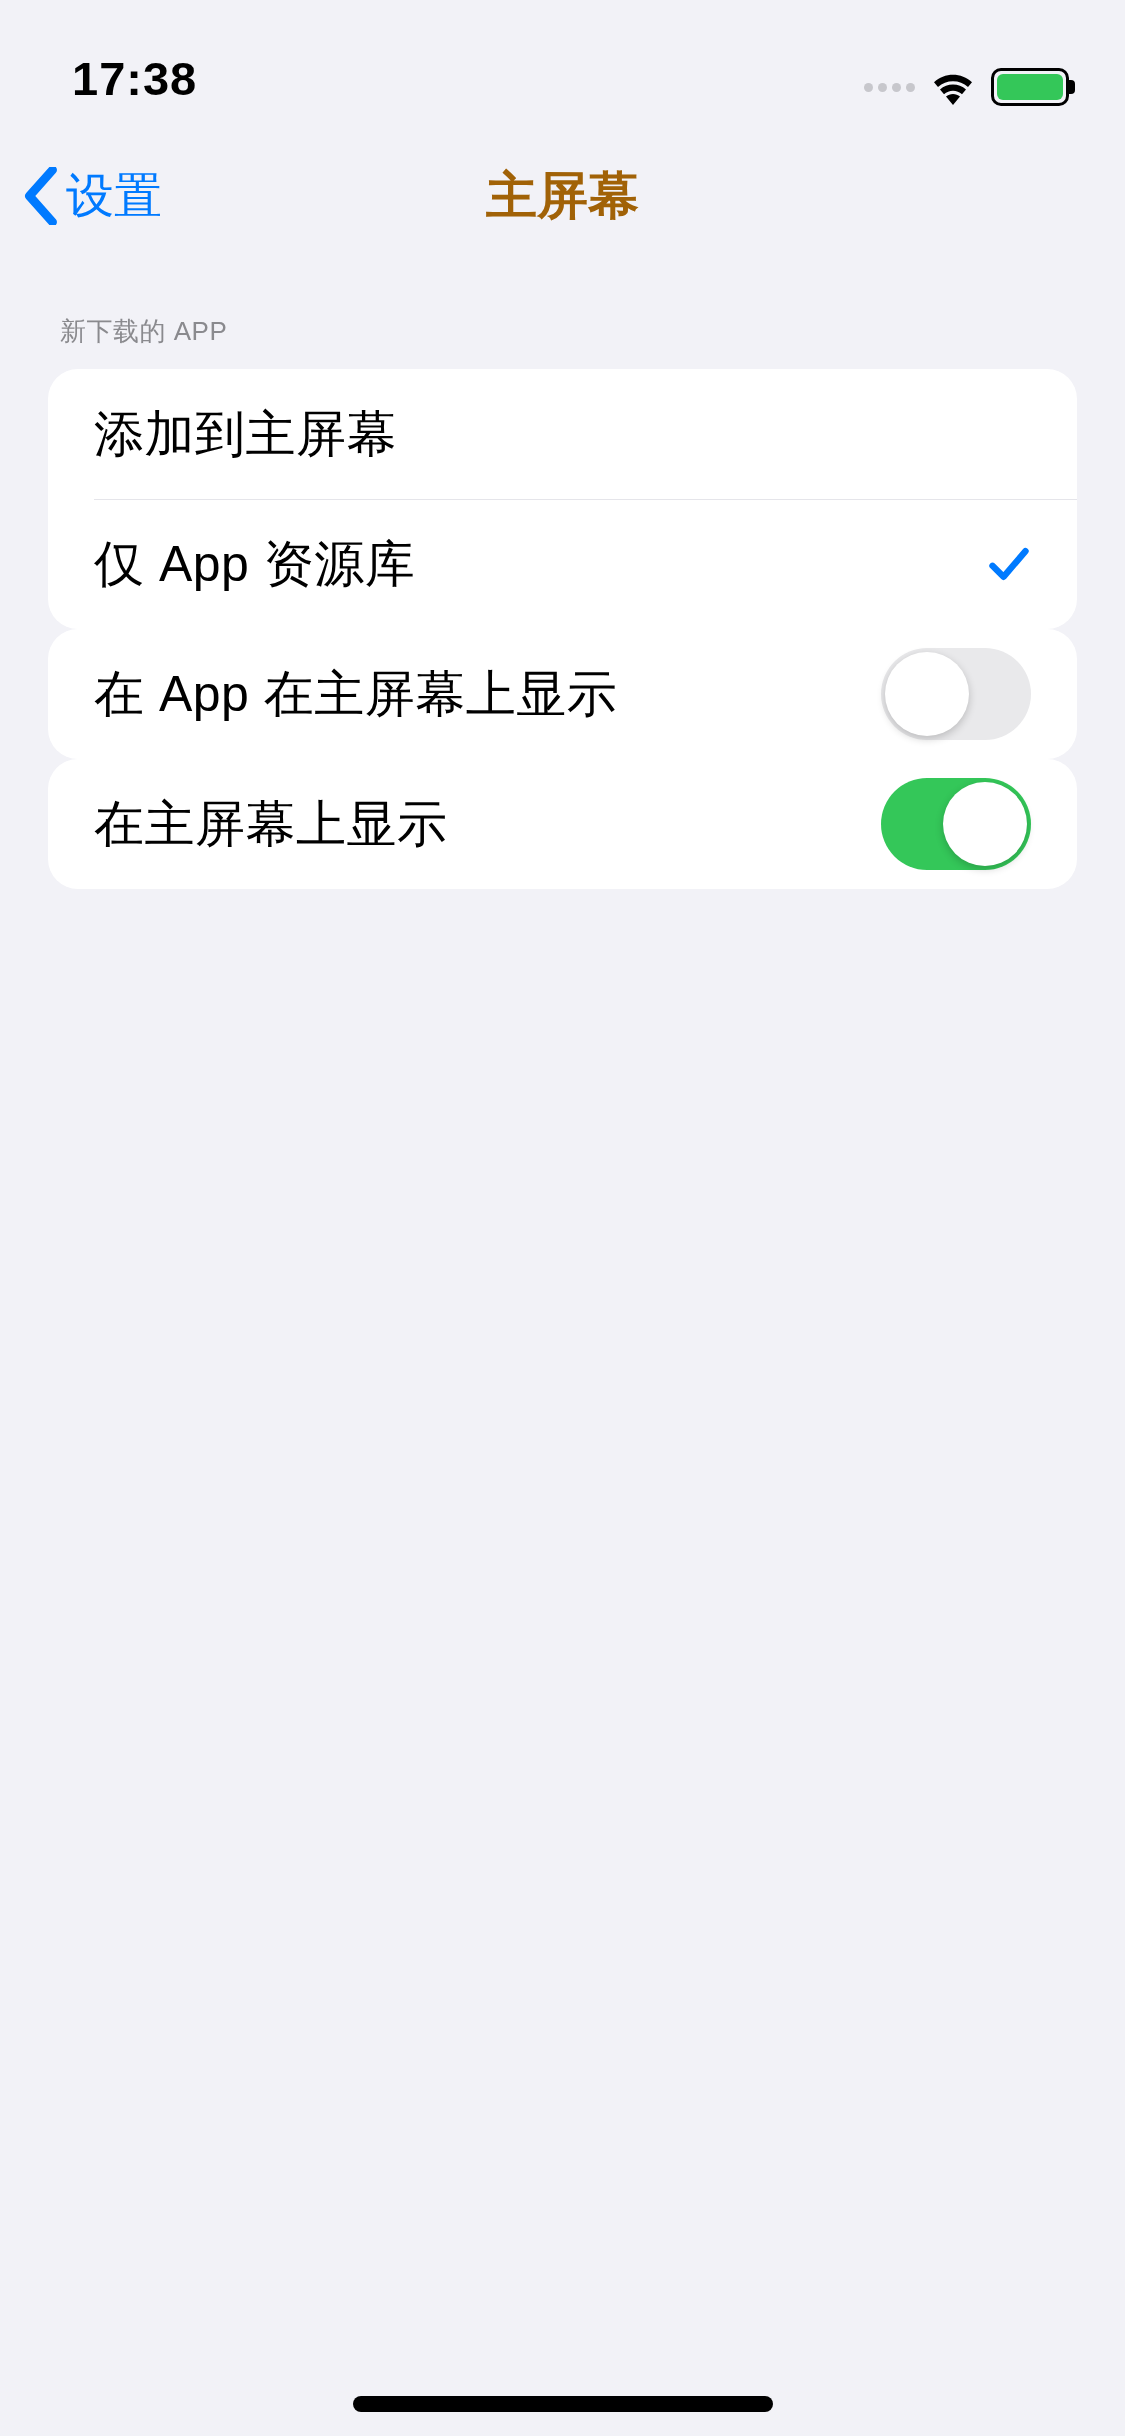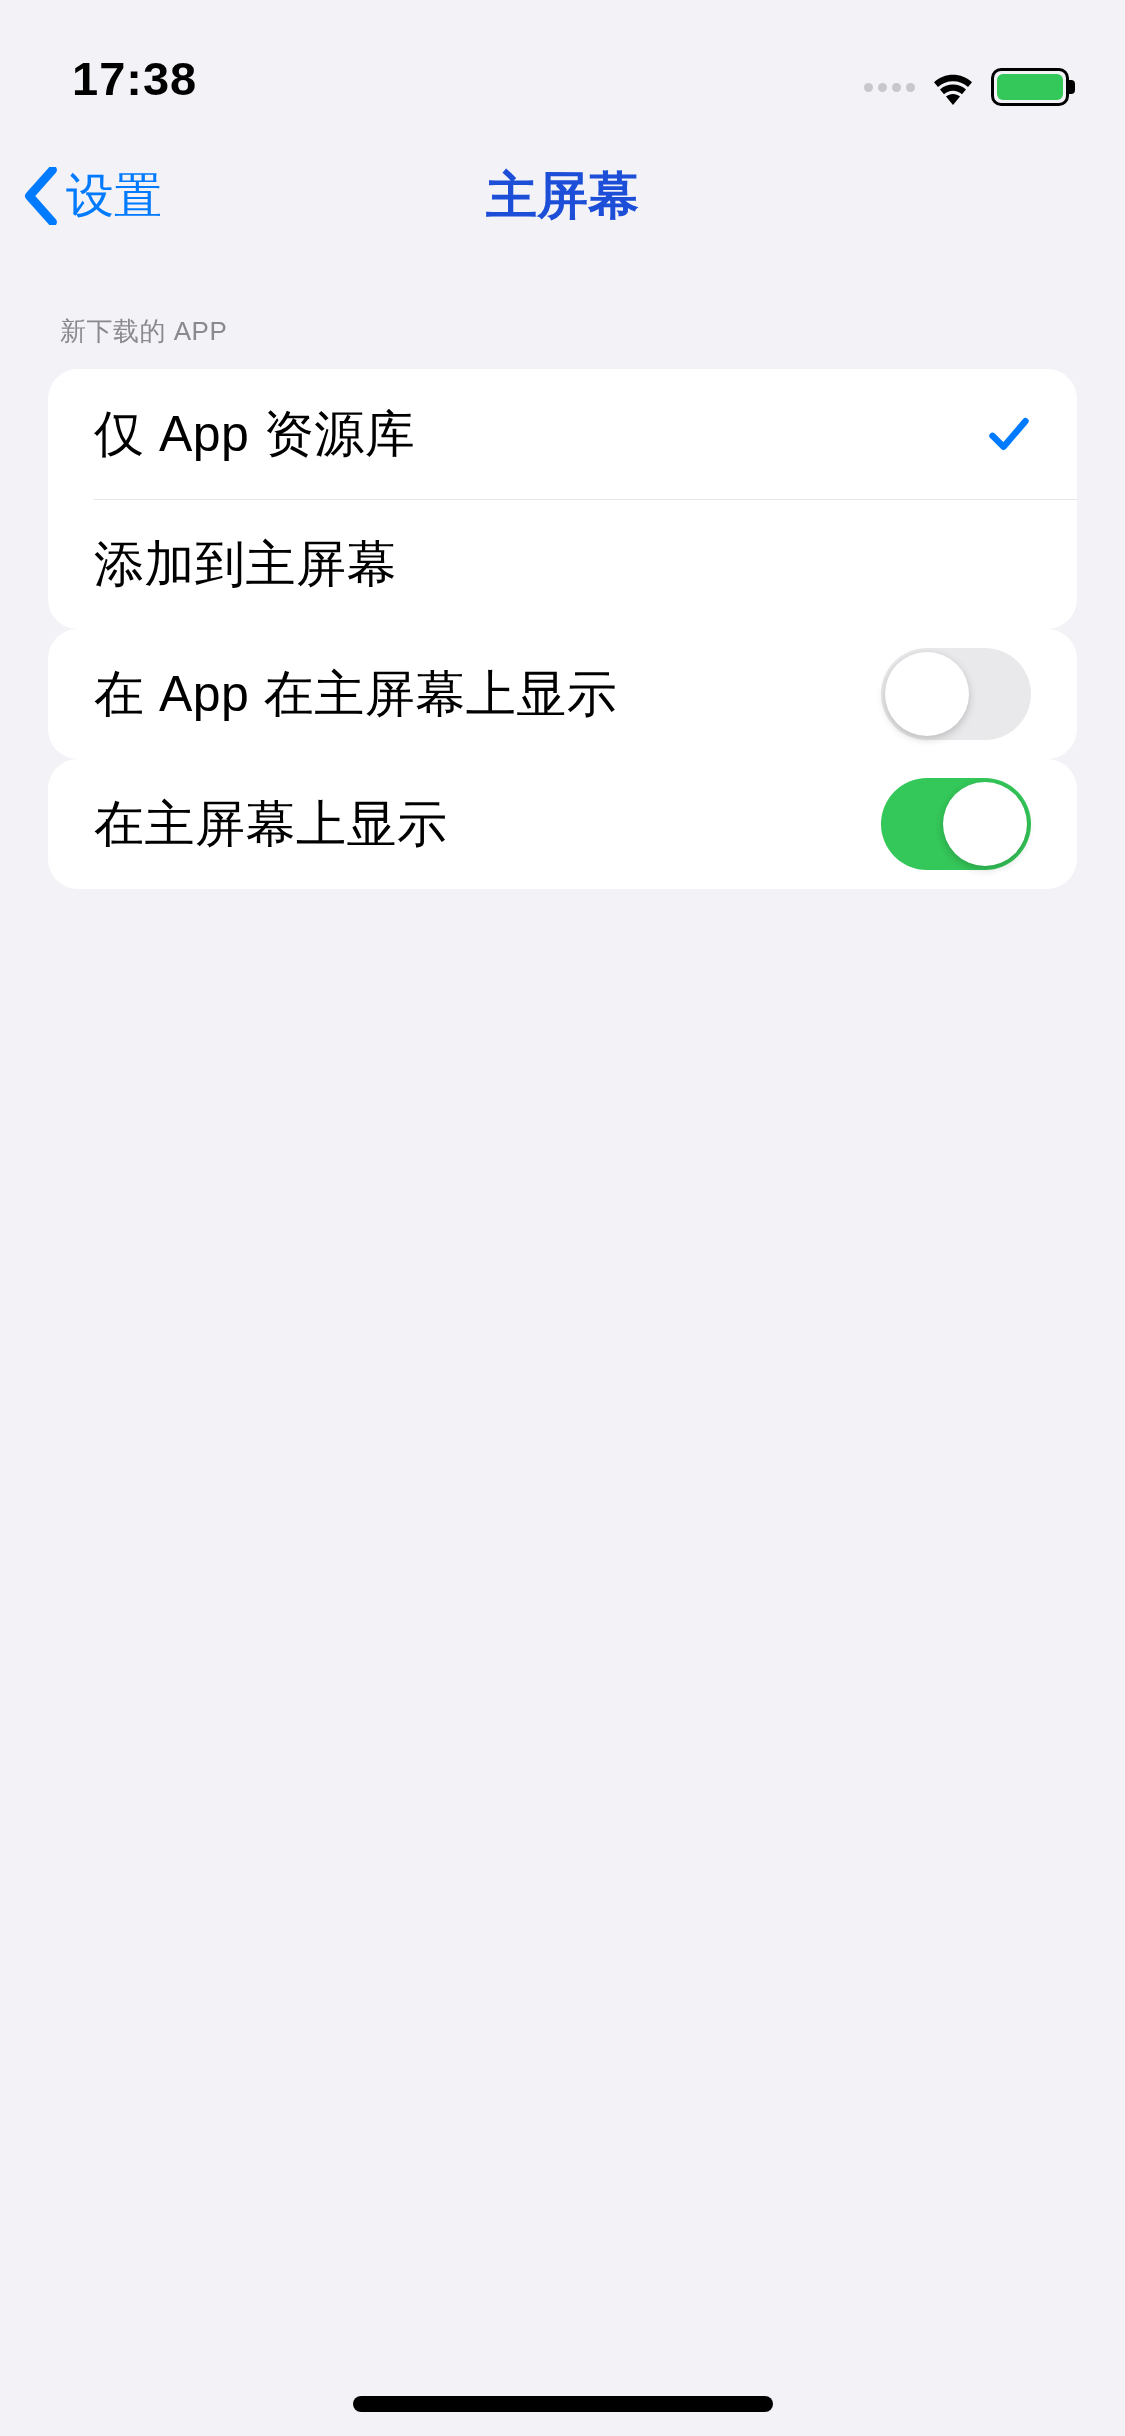--- a/index.html
+++ b/index.html
@@ -91,21 +91,21 @@
     }
     .back-btn svg {
       width: 38px;
       height: 58px;
     }
     .nav-title {
       width: 100%;
       text-align: center;
       font-size: 51px;
       font-weight: 600;
-      color: #1d4ed8;
+      color: #a16207;
     }
 
     .content {
       padding: 0 48px;
     }
     .section-header {
       font-size: 26px;
       color: #8a8a8e;
       padding: 60px 12px 20px 12px;
       letter-spacing: 0.5px;
@@ -212,30 +212,30 @@
       </svg>
     <span>设置</span>
   </div>
   <div class="nav-title">主屏幕</div>
 </div>
 
 <div class="content">
   <div class="section-header first">新下载的 APP</div>
   <div class="group">
     <div class="row">
+      <span class="row-label">添加到主屏幕</span>
+    </div>
+    <div class="row">
       <span class="row-label">仅 App 资源库</span>
       <span class="checkmark">
         <svg viewBox="0 0 24 24">
             <path d="M3 13 L9 19 L21 5" stroke="#007aff" stroke-width="3.5" fill="none" stroke-linecap="round" stroke-linejoin="round"></path>
           </svg>
       </span>
     </div>
-    <div class="row">
-      <span class="row-label">添加到主屏幕</span>
-    </div>
   </div>
 
   <div class="group">
     <div class="row">
       <span class="row-label">在 App 在主屏幕上显示</span>
       <div class="toggle off">
         <div class="knob"></div>
       </div>
     </div>
   </div>

